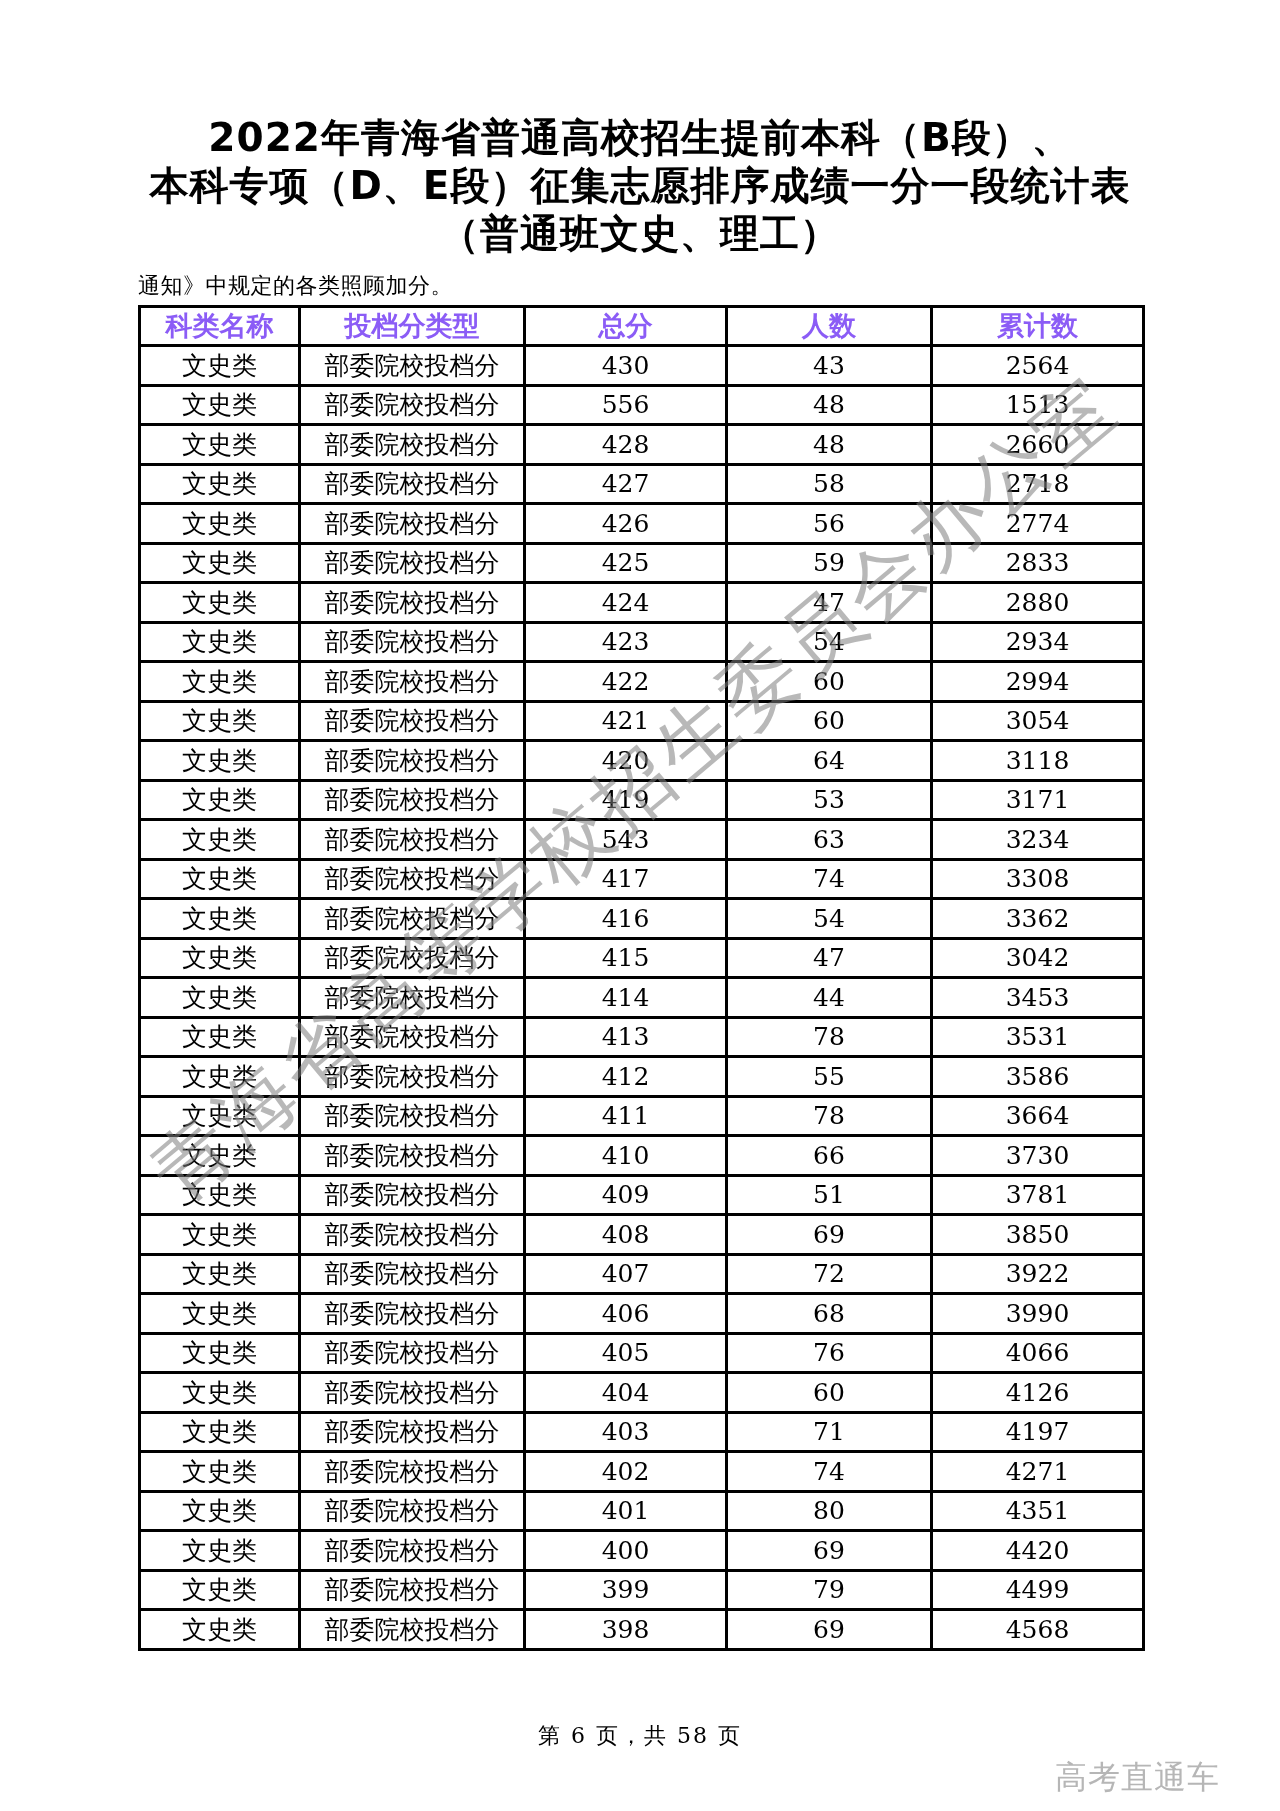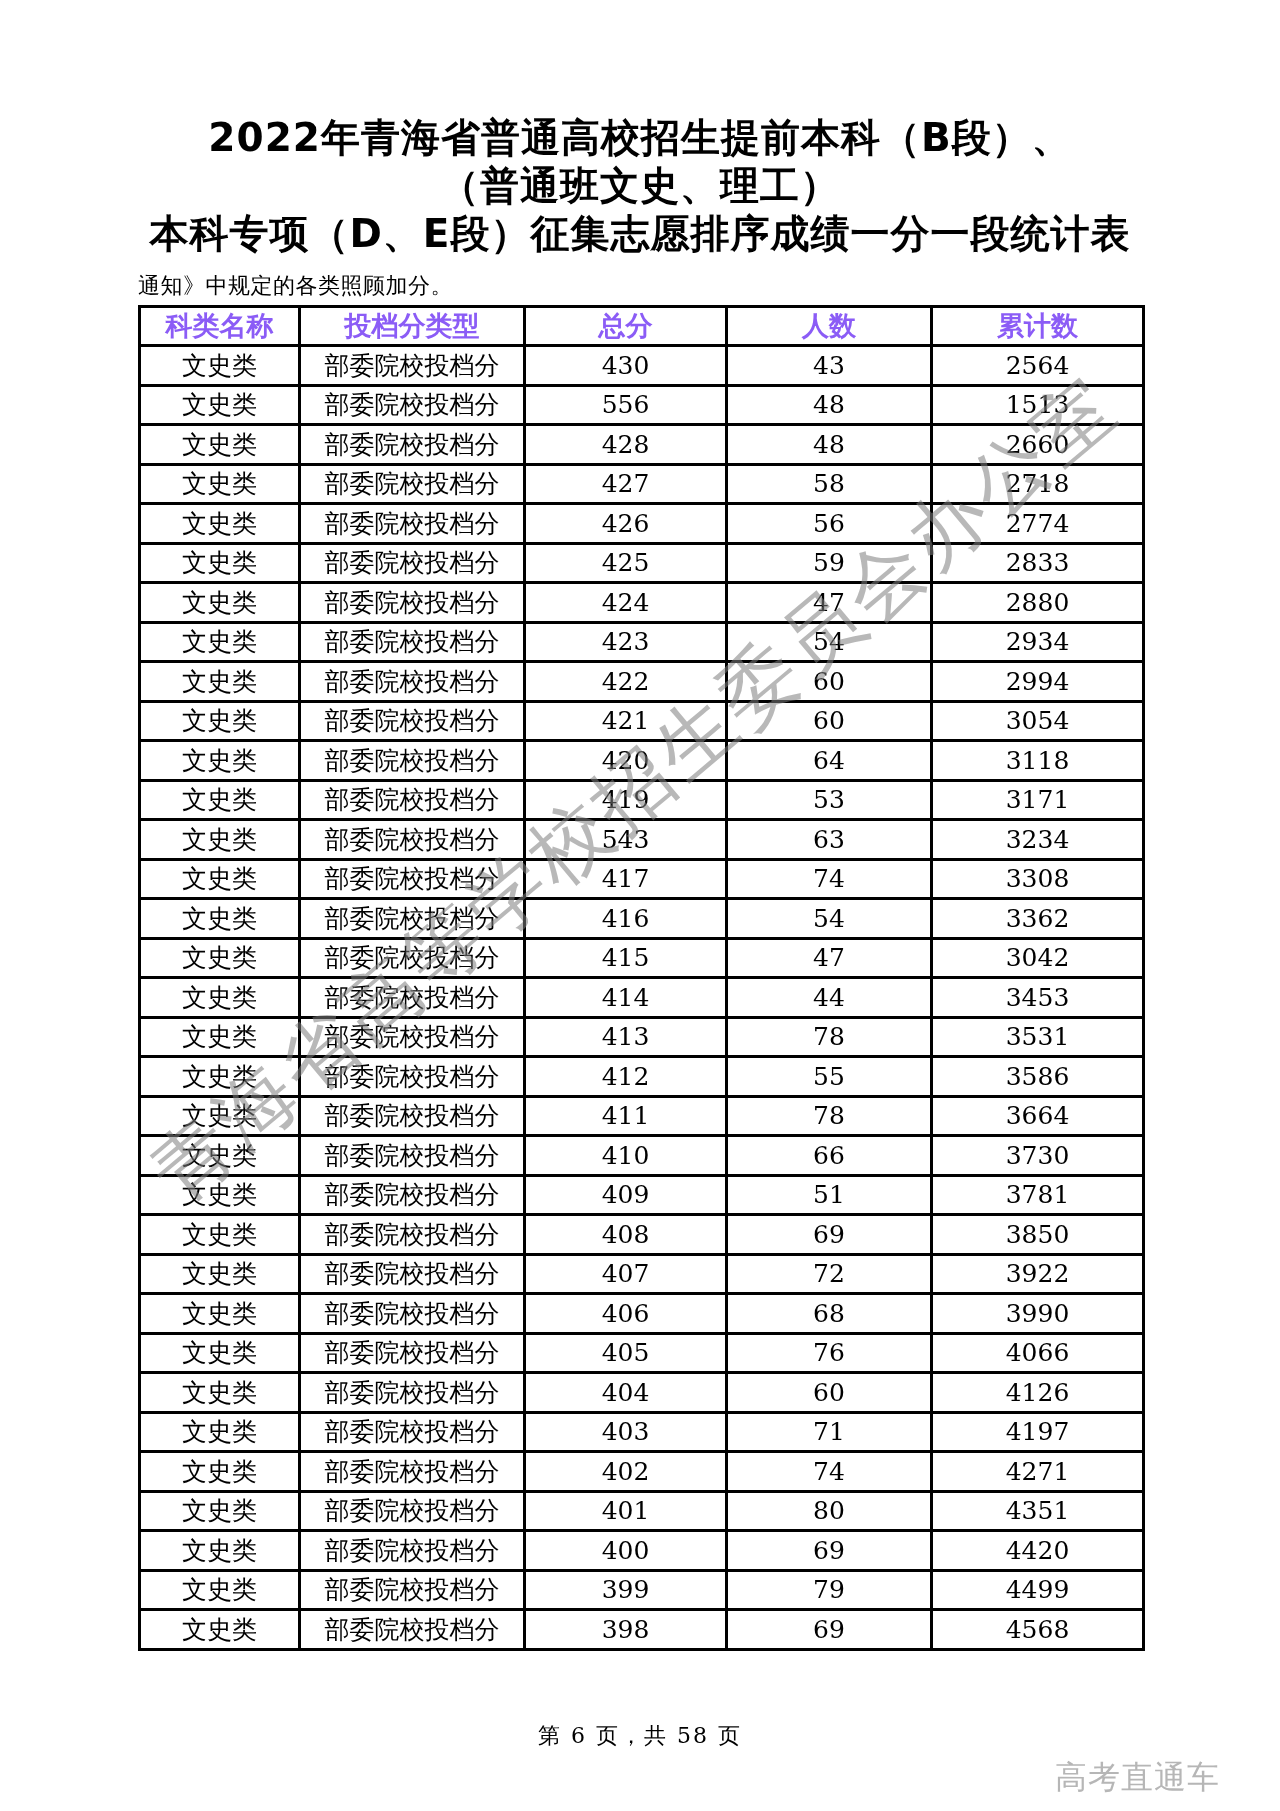--- a/index.html
+++ b/index.html
@@ -94,22 +94,22 @@
     letter-spacing: 1px;
   }
 </style>
 </head>
 <body>
 
 <div class="content">
 
   <div class="title">
     <div>2022年青海省普通高校招生提前本科（B段）、</div>
+    <div>本科专项（D、E段）征集志愿排序成绩一分一段统计表</div>
     <div>（普通班文史、理工）</div>
-    <div>本科专项（D、E段）征集志愿排序成绩一分一段统计表</div>
   </div>
 
   <div class="note">
     <div class="line2">通知》中规定的各类照顾加分。</div>
   </div>
 
   <table class="score-table">
     <colgroup>
       <col style="width:160px">
       <col style="width:225px">

